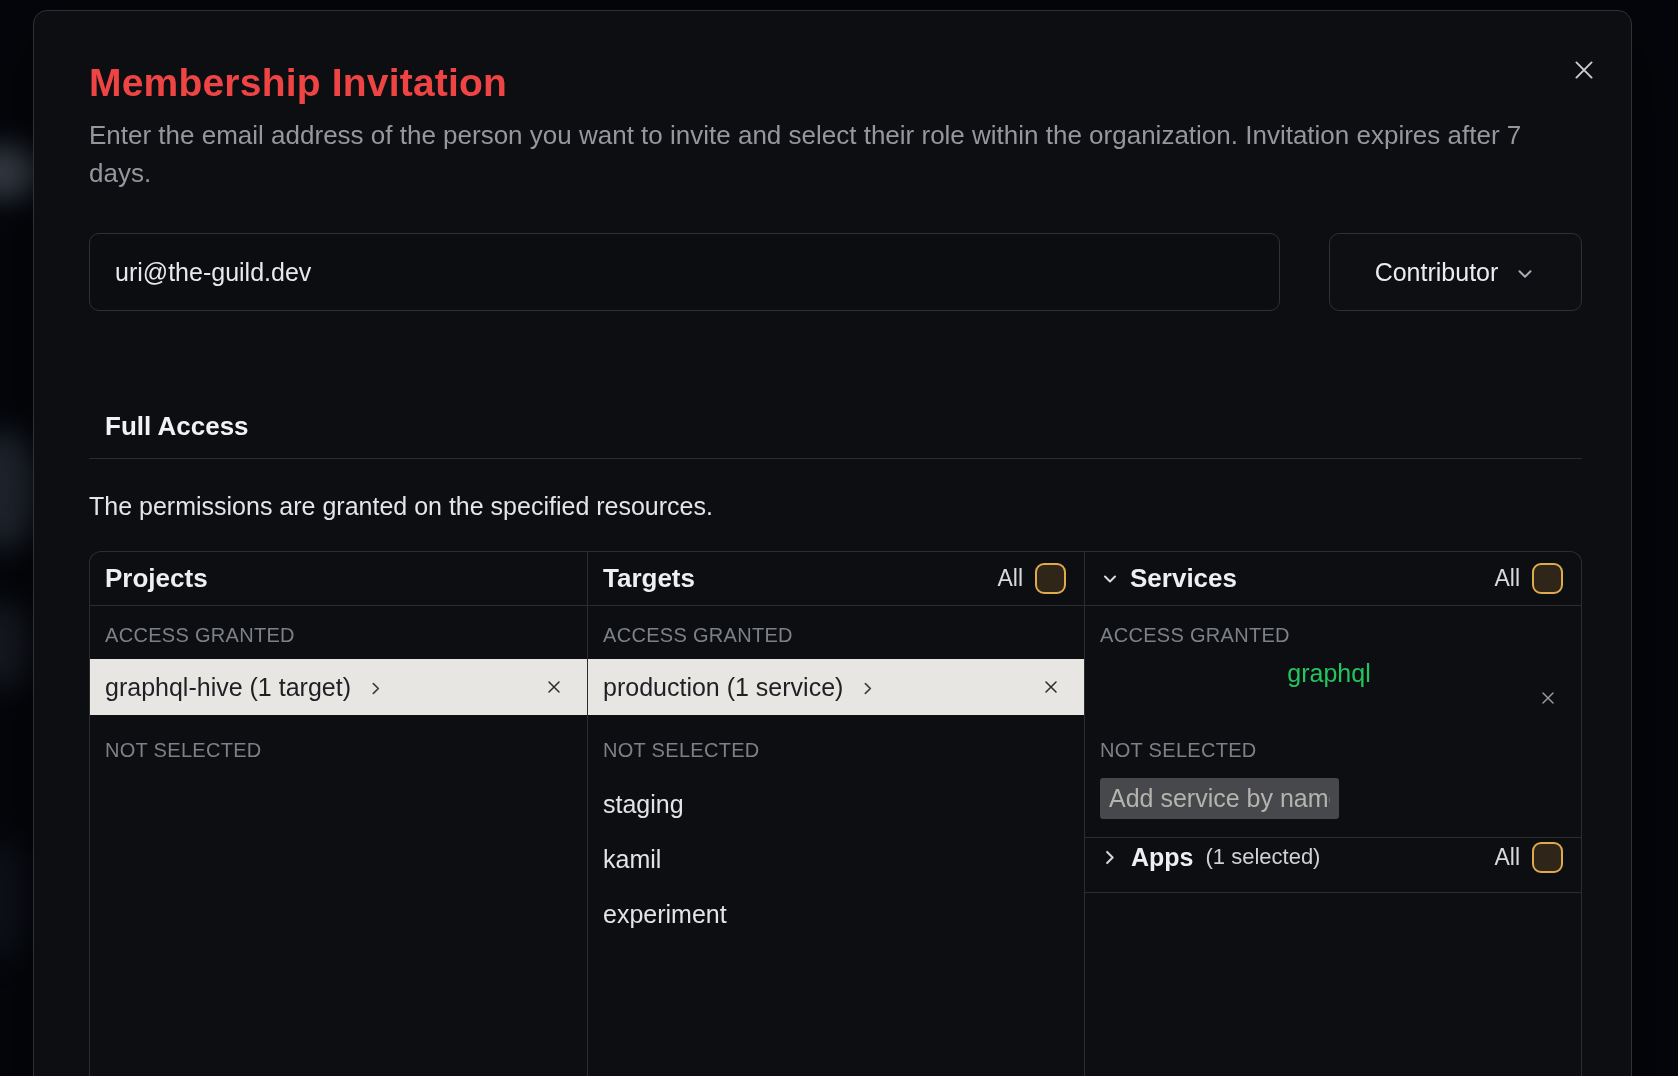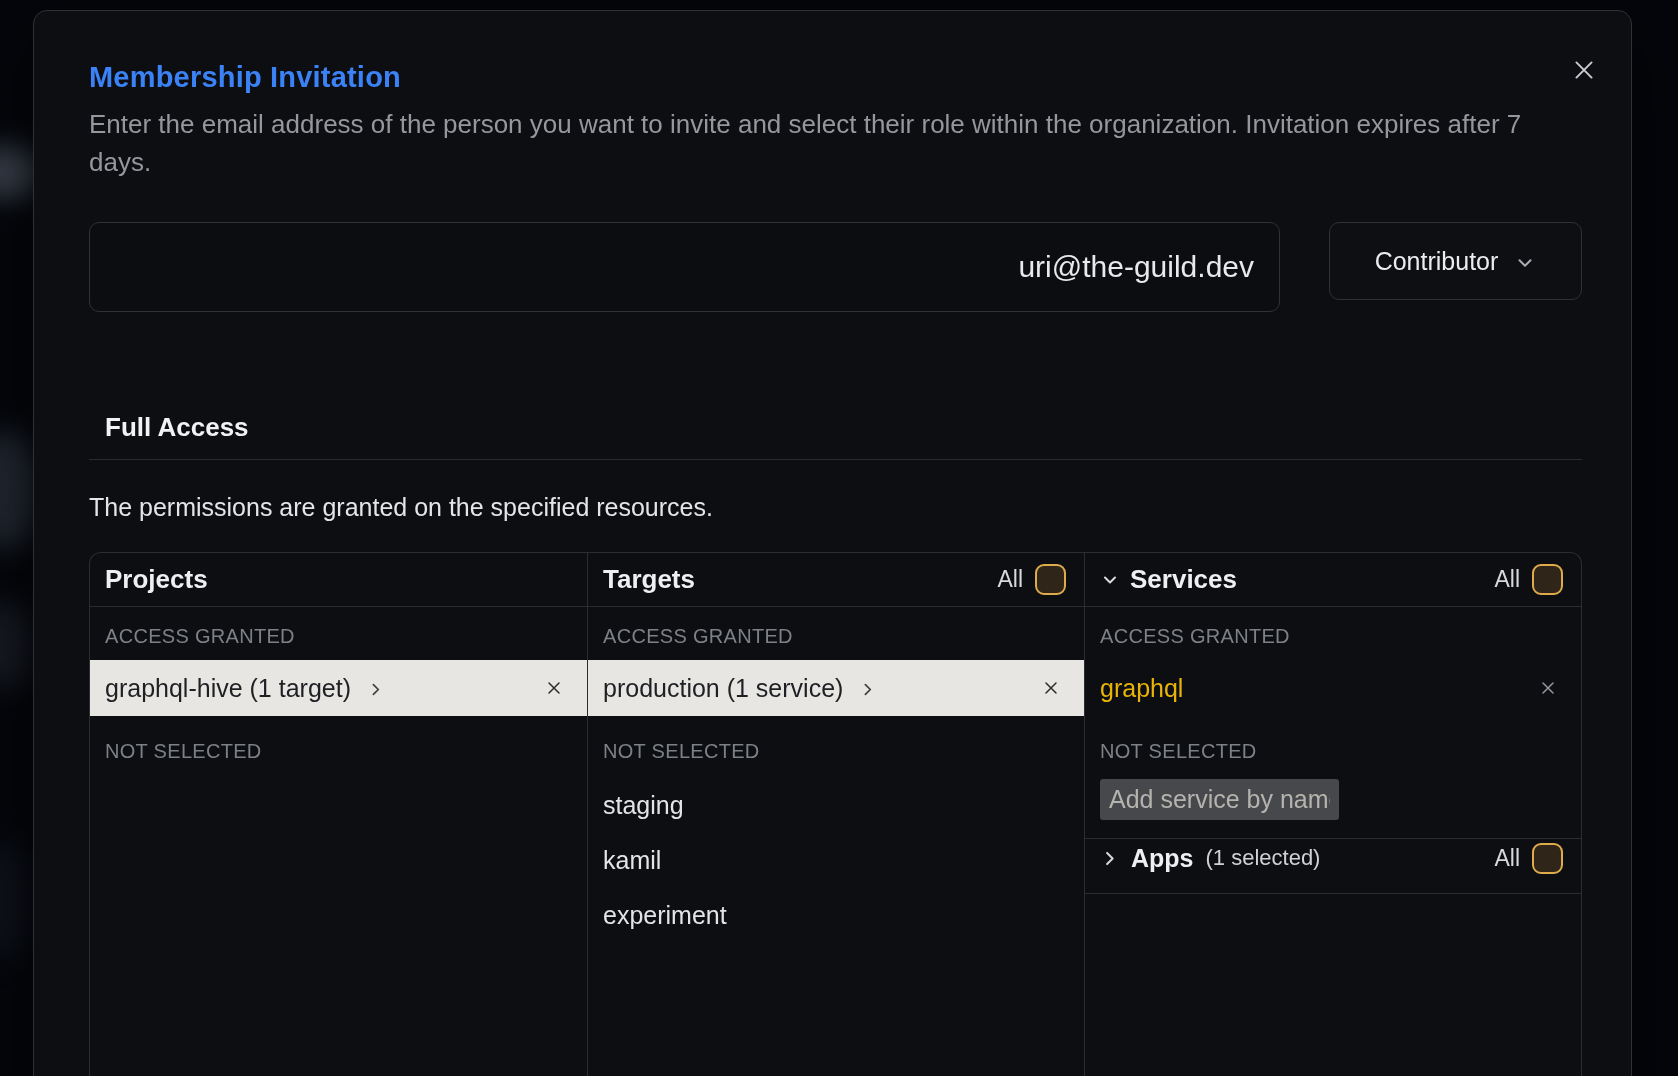--- a/index.html
+++ b/index.html
@@ -20,31 +20,30 @@
     position:absolute;left:33px;top:10px;width:1599px;height:1140px;
     background:#0c0e12;border:1px solid #303134;border-radius:14px;
     box-sizing:border-box;padding:0 49px 0 55px;
     box-shadow:0 24px 70px rgba(0,0,0,.65);
   }
   .close-btn{
     position:absolute;top:44px;right:32px;width:30px;height:30px;
     display:flex;align-items:center;justify-content:center;cursor:pointer;color:#c9ccd1;
   }
   .modal-title{
-    padding-top:50px;font-size:29px;font-weight:700;color:#3b82f6;letter-spacing:.2px;
+    padding-top:50px;font-size:39px;font-weight:700;color:#ef4444;letter-spacing:.2px;
   }
   .modal-desc{
     margin-top:11px;font-size:26px;line-height:38px;color:#95979c;max-width:1500px;
   }
   .invite-row{margin-top:41px;display:flex;align-items:stretch;gap:49px;}
   .email-input{
-    flex:1;height:90px;box-sizing:border-box;border:1px solid #2f3135;border-radius:10px;
-    background:#0b0d10;color:#e7e9ec;font-size:30px;padding:0 25px;outline:none;
+    flex:1;height:78px;box-sizing:border-box;border:1px solid #2f3135;border-radius:10px;
+    background:#0b0d10;color:#e7e9ec;font-size:25px;padding:0 25px;outline:none;
     font-family:"Liberation Sans", sans-serif;
-    text-align:right;
   }
   .role-select{
     width:253px;height:78px;box-sizing:border-box;border:1px solid #2f3135;border-radius:10px;
     background:#0d0f13;color:#eaecef;font-size:25px;font-weight:500;
     display:flex;align-items:center;justify-content:center;gap:16px;cursor:pointer;
   }
   .role-select .chev{color:#a9adb3;display:flex;margin-top:3px;}
 
   .tabs{margin-top:100px;border-bottom:1px solid #2a2b2f;display:flex;gap:34px;}
   .tab{font-size:26px;font-weight:600;padding-bottom:16px;cursor:pointer;margin-left:16px;}
@@ -72,21 +71,21 @@
   }
   .section-label{
     margin:18px 15px 0 15px;font-size:20px;color:#7d8085;letter-spacing:.3px;
   }
   .granted-row{
     margin-top:12px;height:56px;display:flex;align-items:center;
     background:#e8e6e3;color:#1e2023;font-size:25px;padding:0 23px 0 15px;box-sizing:border-box;cursor:pointer;
   }
   .granted-row .chev{color:#3c3e42;margin-left:16px;display:flex;margin-top:2px;}
   .granted-row .row-x{margin-left:auto;color:#2a2c30;display:flex;cursor:pointer;}
-  .granted-row.plain{background:transparent;color:#eab308;}
+  .granted-row.plain{background:transparent;color:#22c55e;flex-direction:column;}
   .granted-row.plain .row-x{color:#95989d;}
   .ns-label{margin-top:24px;}
   .item-list{list-style:none;margin:15px 0 0 0;padding:0;}
   .item-list li{
     height:55px;display:flex;align-items:center;padding-left:15px;
     font-size:25px;color:#e2e4e7;cursor:pointer;
   }
   .svc-input{
     display:block;margin:16px 0 0 15px;width:239px;height:41px;box-sizing:border-box;
     background:#46484c;border:none;border-radius:3px;color:#b5b3ae;font-size:25px;

